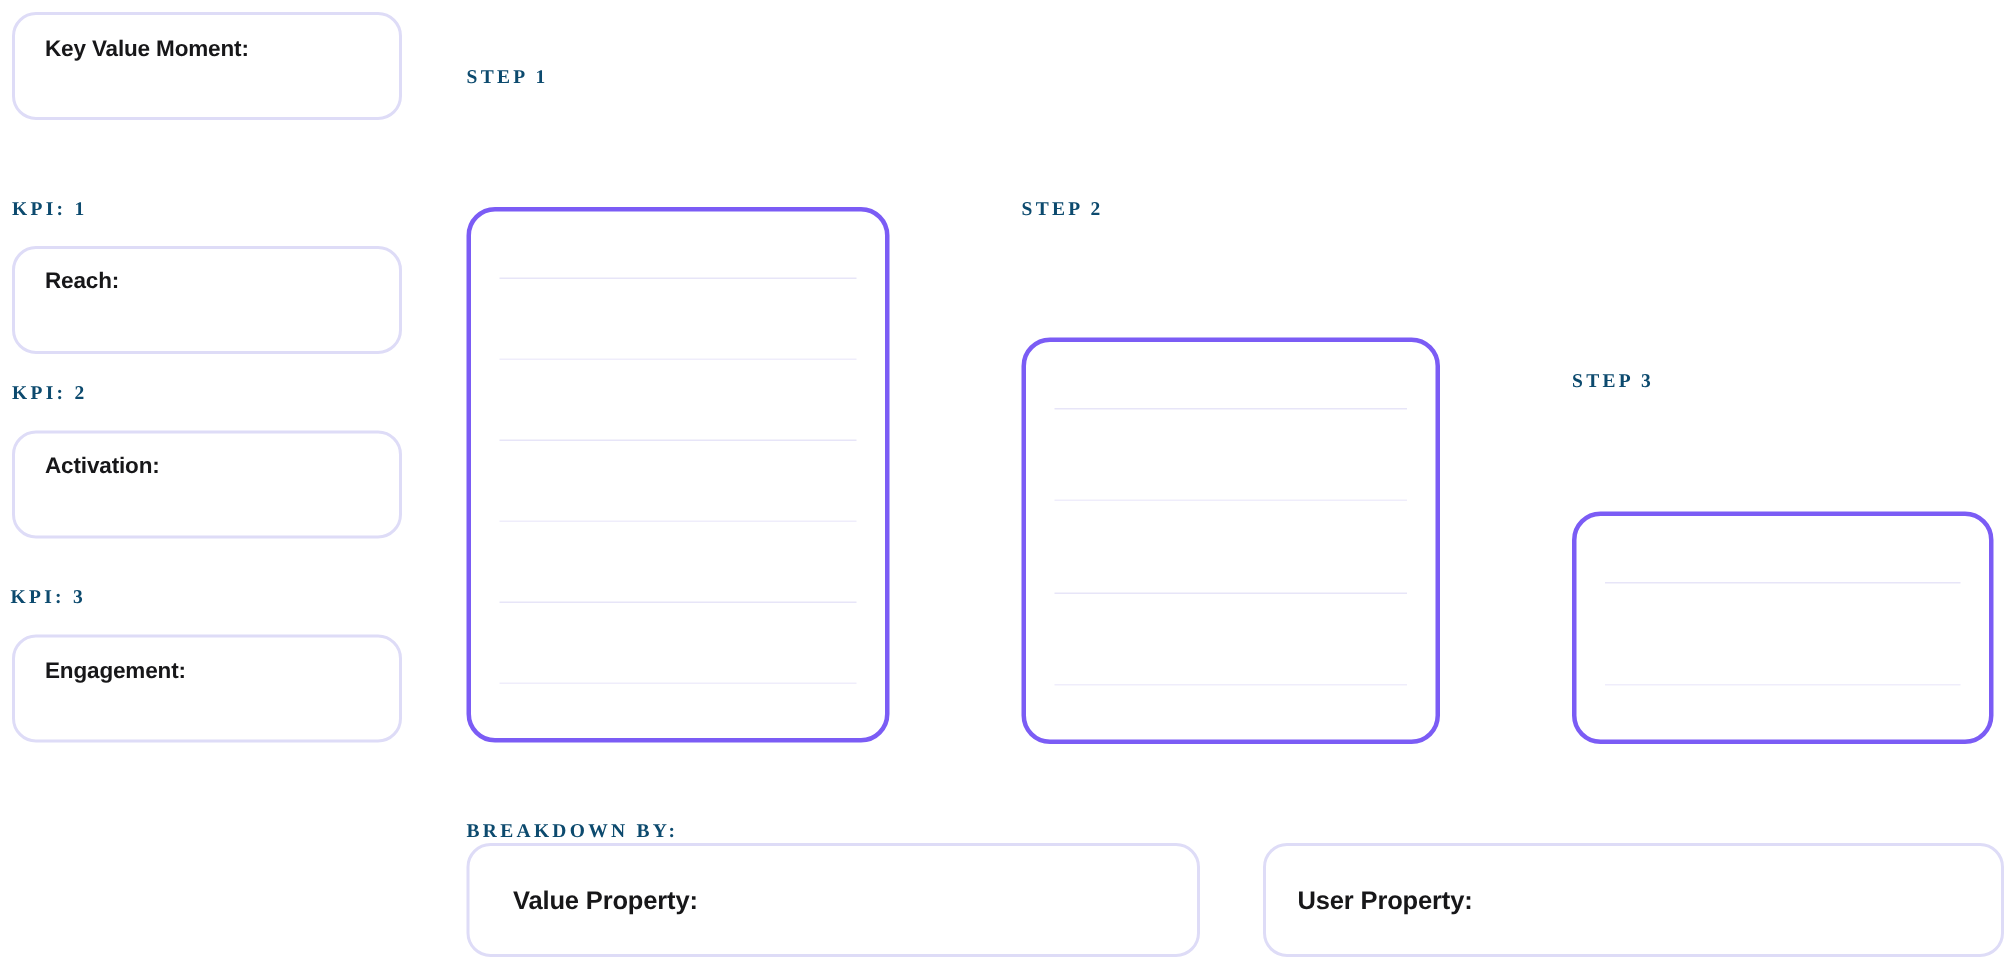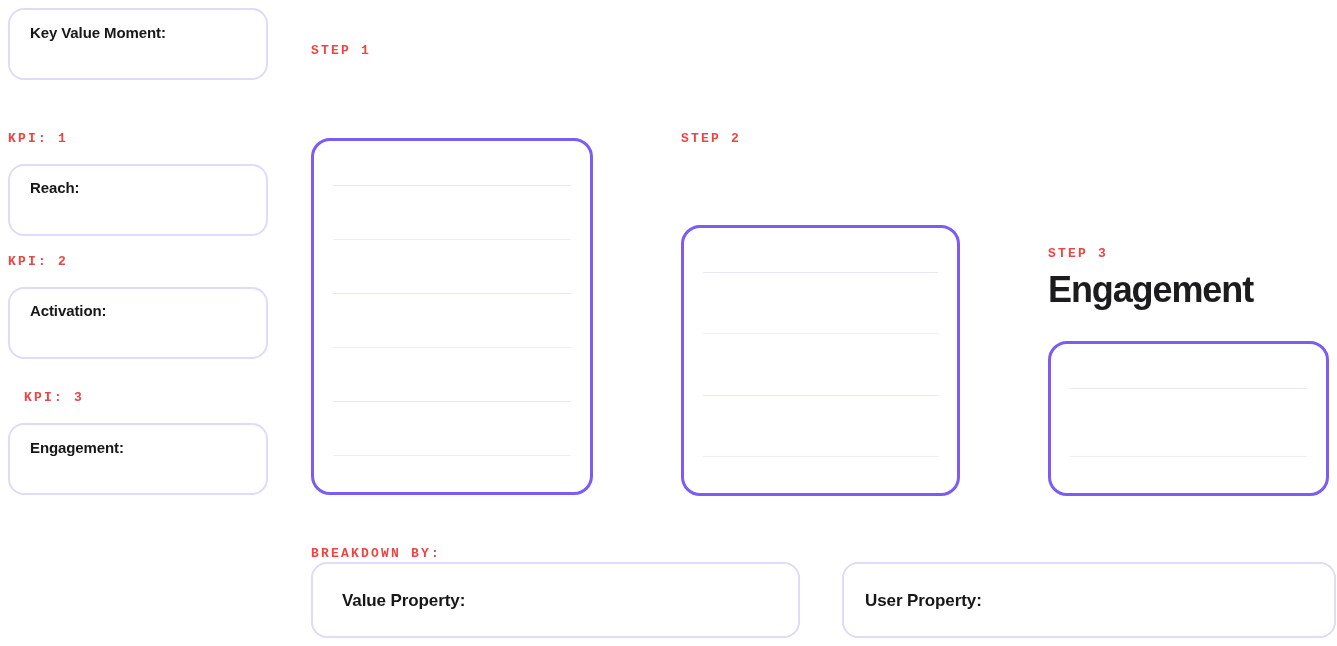--- a/index.html
+++ b/index.html
@@ -54,25 +54,25 @@
     color: #171719;
     white-space: nowrap;
   }
   .card-label--lg {
     font-size: 17px;
   }
 
   
   .eyebrow {
     position: absolute;
-    font-family: Liberation Mono, monospace;
+    font-family: Liberation Serif, serif;
     font-weight: 700;
     font-size: 13px;
     letter-spacing: 2.2px;
-    color: #ef4444;
+    color: #0c4a6e;
     white-space: nowrap;
   }
 
   
   .step-title {
     position: absolute;
     font-weight: 700;
     font-size: 36px;
     letter-spacing: -1.1px;
     color: #1c1c1e;
@@ -103,21 +103,21 @@
   #kvm-label     { left: 30px; top: 24px; }
 
   #kpi1-eyebrow  { left: 8px;  top: 131px; }
   #kpi1-card     { left: 8px;  top: 164px; width: 260px; height: 72px; }
   #kpi1-label    { left: 30px; top: 179px; }
 
   #kpi2-eyebrow  { left: 8px;  top: 254px; }
   #kpi2-card     { left: 8px;  top: 287px; width: 260px; height: 72px; }
   #kpi2-label    { left: 30px; top: 302px; }
 
-  #kpi3-eyebrow  { left: 24px;  top: 390px; }
+  #kpi3-eyebrow  { left: 7px;  top: 390px; }
   #kpi3-card     { left: 8px;  top: 423px; width: 260px; height: 72px; }
   #kpi3-label    { left: 30px; top: 439px; }
 
   
   #step1-eyebrow { left: 311px; top: 43px; }
   #step1-title   { left: 311px; top: 69px; }
   #step1-card    { left: 311px; top: 138px; width: 282px; height: 357px; }
   #step1-rules   { left: 333px; top: 138px; width: 238px; height: 357px; }
 
   
@@ -173,21 +173,20 @@
   <div class="eyebrow" id="step2-eyebrow">STEP 2</div>
   <div class="card card--strong" id="step2-card"></div>
   <div class="rules" id="step2-rules">
       <div class="rule" style="top: 47px;"></div>
       <div class="rule rule--faint" style="top: 108px;"></div>
       <div class="rule" style="top: 170px;"></div>
       <div class="rule rule--faint" style="top: 231px;"></div>
     </div>
 
   <div class="eyebrow" id="step3-eyebrow">STEP 3</div>
-  <div class="step-title" id="step3-title">Engagement</div>
   <div class="card card--strong" id="step3-card"></div>
   <div class="rules" id="step3-rules">
       <div class="rule" style="top: 47px;"></div>
       <div class="rule rule--faint" style="top: 115px;"></div>
     </div>
 
   <div class="eyebrow" id="breakdown-eyebrow">BREAKDOWN BY:</div>
 
   <div class="card card--soft" id="event-card"></div>
   <div class="card-label card-label--lg" id="event-label">Value Property:</div>

